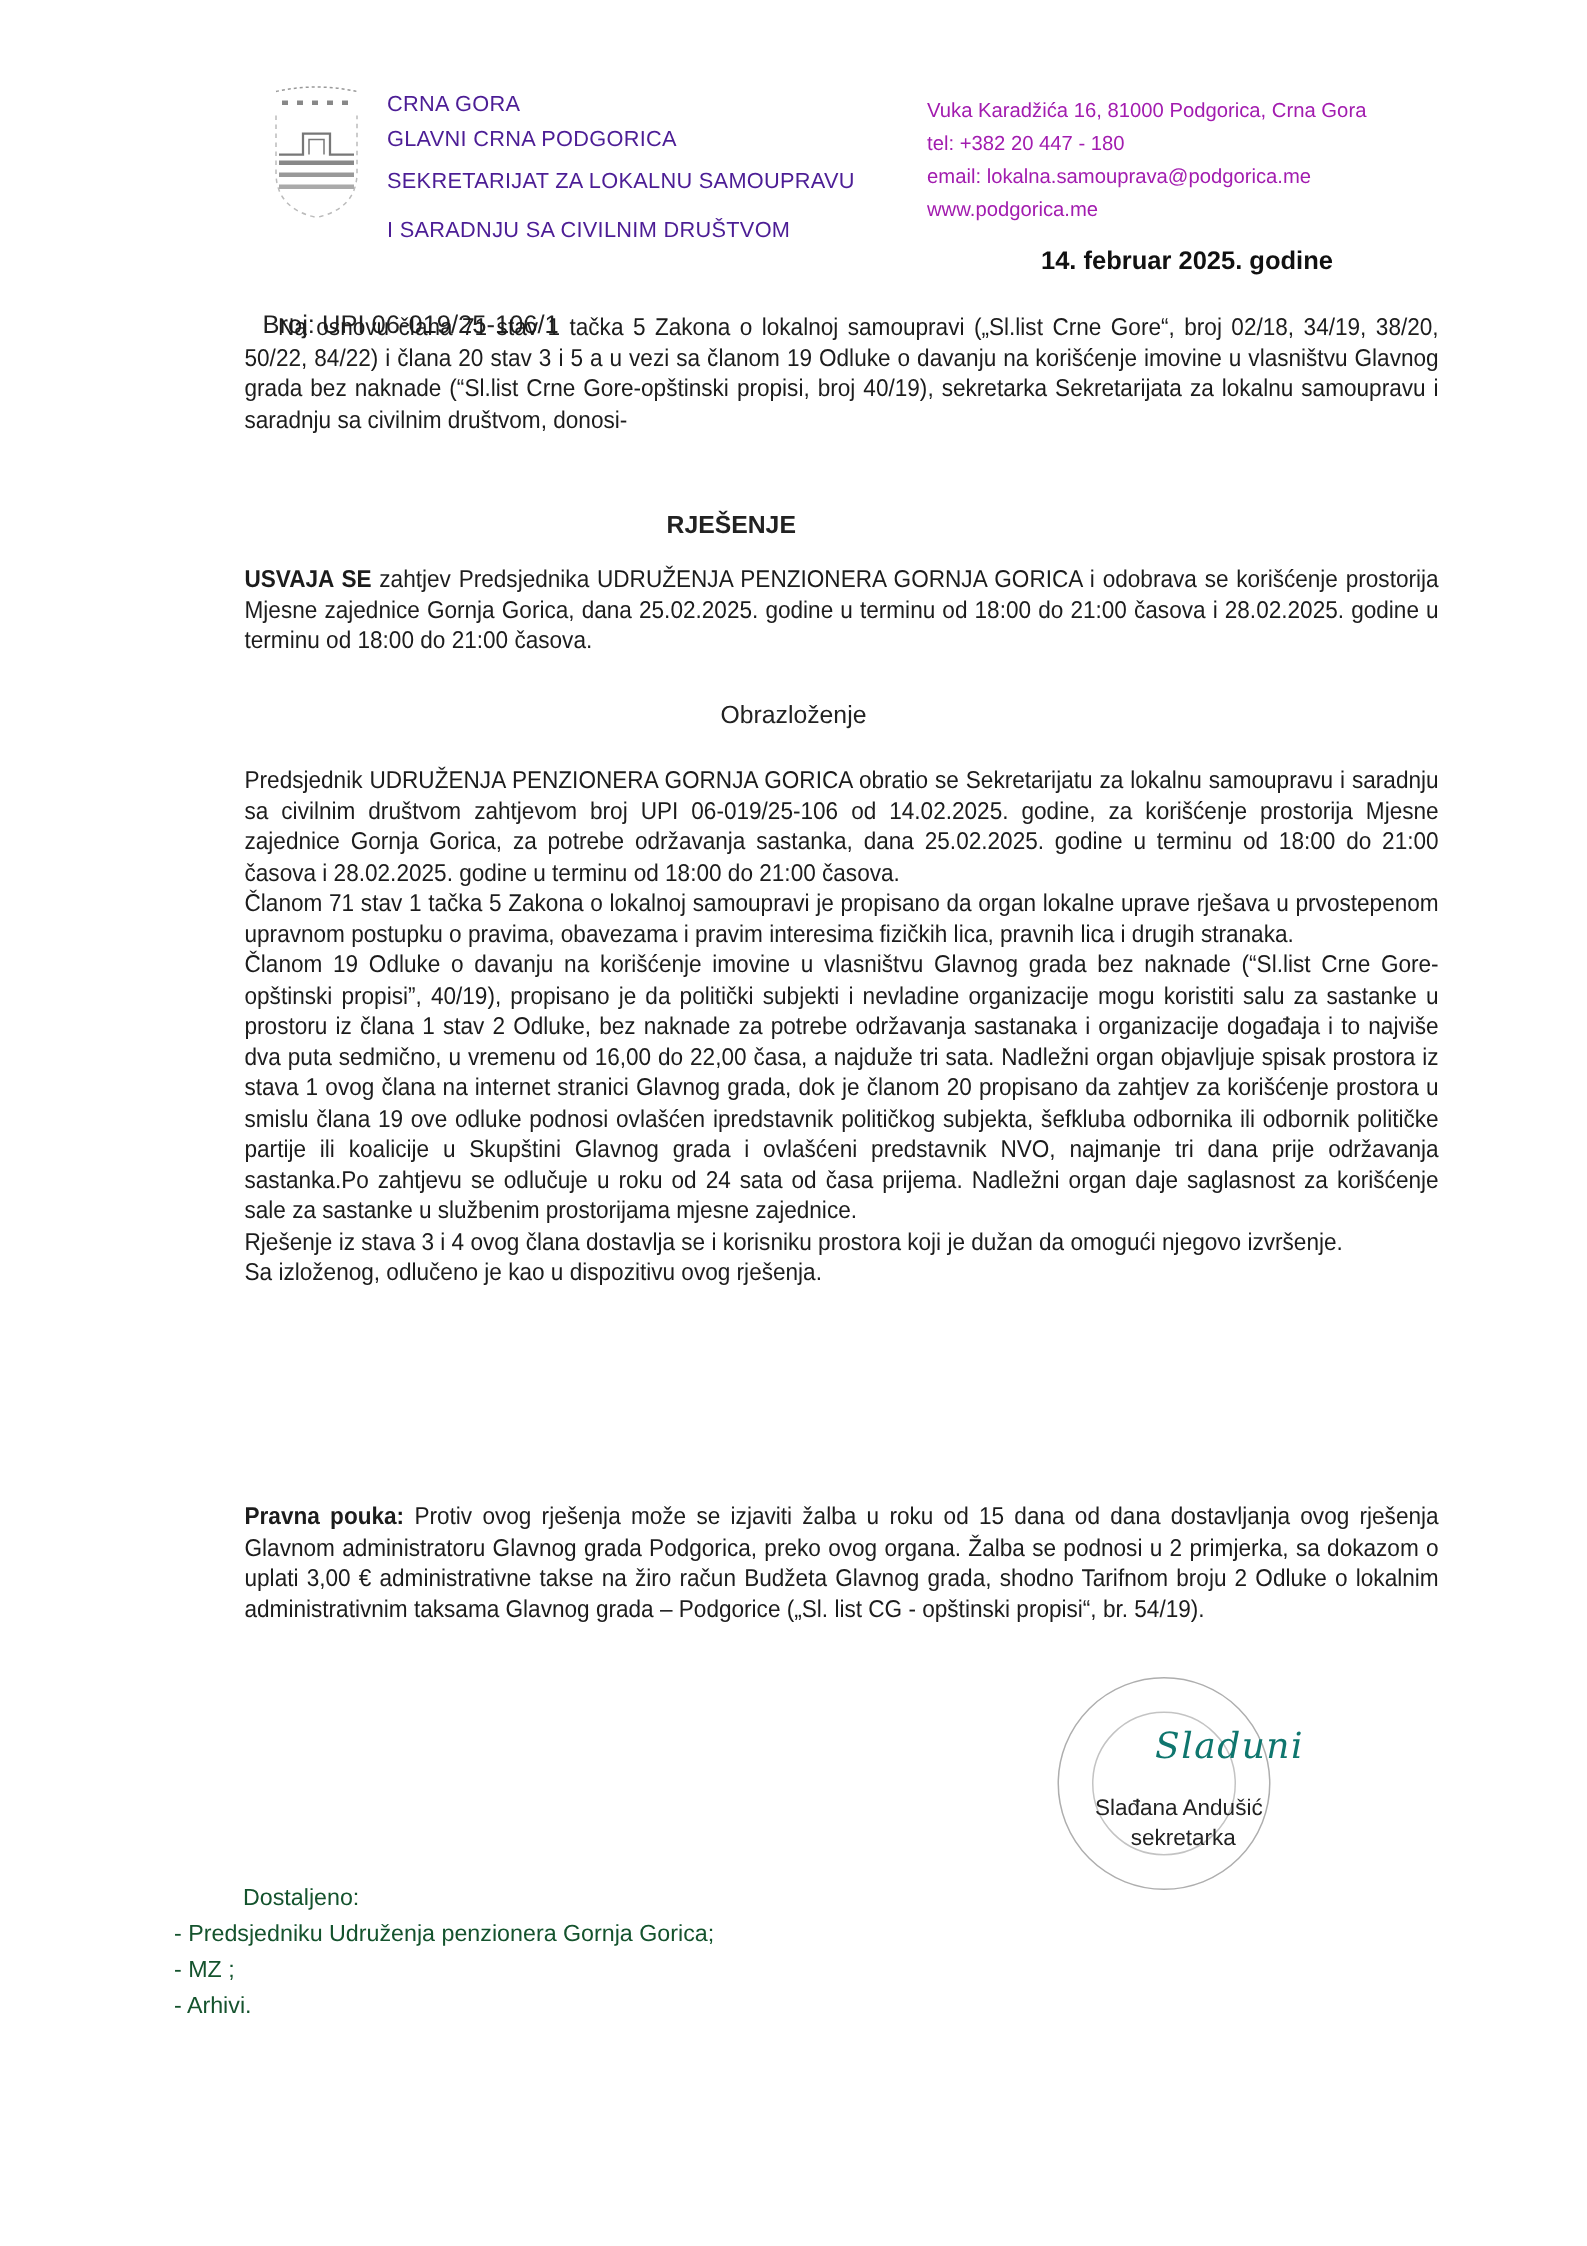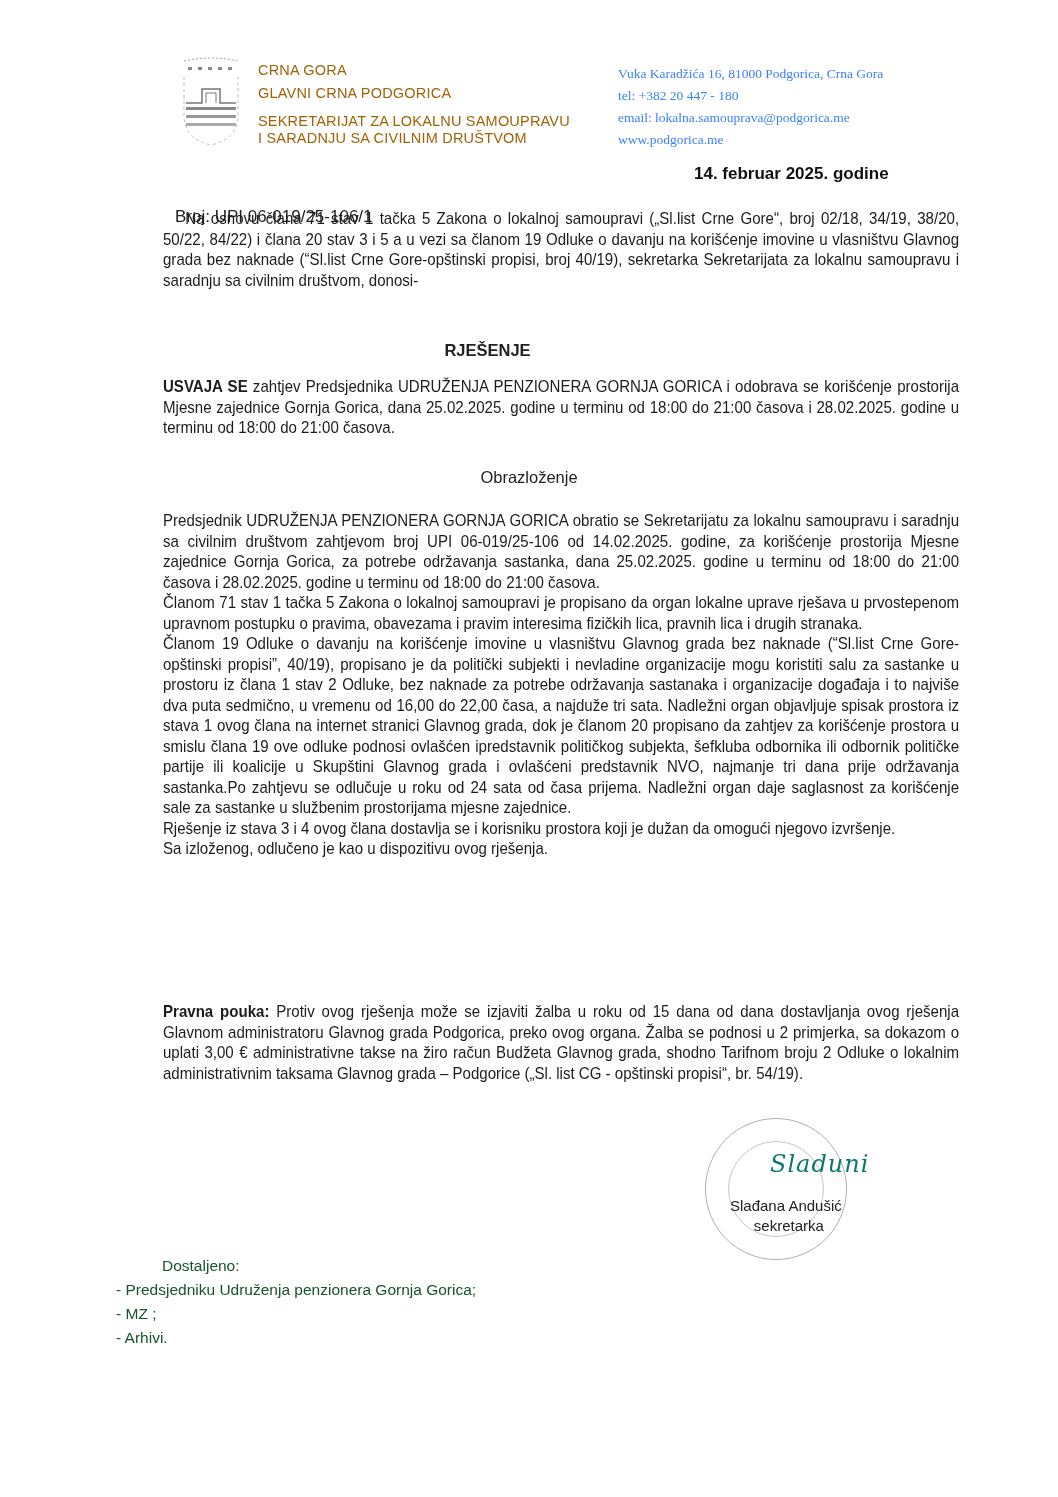--- a/index.html
+++ b/index.html
@@ -1,23 +1,23 @@
 <!DOCTYPE html>
 <html><head>
   <meta charset="utf-8">
   <style>
     html, body { margin: 0; padding: 0; background: #ffffff; }
     body { width: 1058px; height: 1497px; position: relative; overflow: hidden;
       font-family: "Liberation Sans", sans-serif; color: #1a1a1a; }
     .abs { position: absolute; }
     .crest { left: 180px; top: 55px; width: 62px; height: 92px; }
-    .org { left: 258px; font-size: 14.5px; color: #a16207; letter-spacing: 0.2px; }
+    .org { left: 258px; font-size: 14.5px; color: #4c1d95; letter-spacing: 0.2px; }
     .org div { line-height: 23px; }
     .org .l3 { line-height: 17px; margin-top: 8px; }
-    .contact { left: 618px; top: 63px; font-size: 13.5px; color: #3b82f6; font-family: Liberation Serif, serif; }
+    .contact { left: 618px; top: 63px; font-size: 13.5px; color: #a21caf; }
     .contact div { line-height: 22px; }
     .broj { left: 175px; top: 162px; font-size: 17px; color: #222; margin-top: 45px; }
     .date { left: 694px; top: 164px; font-size: 17px; color: #111; font-weight: bold; }
     .para { left: 163px; width: 796px; font-size: 16.2px; line-height: 20.5px;
       text-align: justify; color: #1c1c1c; transform: scaleX(0.93); transform-origin: left top; width: 856px; }
     .heading { font-size: 16.5px; font-weight: bold; color: #222; text-align: center; width: 975px; left: 0; }
     .heading2 { font-size: 16.5px; color: #222; text-align: center; width: 1058px; left: 0; }
     .b { font-weight: bold; }
     .sig { left: 730px; top: 1158px; font-size: 15px; color: #222; text-align: center; }
     .sig div { line-height: 20px; }
@@ -46,21 +46,21 @@
   <path d="M26 48 L26 38 L36 38 L36 48" stroke="#777" stroke-width="1" fill="none"></path>
   <rect x="6" y="52" width="50" height="3" fill="#888"></rect>
   <rect x="6" y="60" width="50" height="3" fill="#999"></rect>
   <rect x="6" y="68" width="50" height="3" fill="#aaa"></rect>
 </svg>
 
 <div class="abs org" style="top:59px;">
   <div>CRNA GORA</div>
   <div>GLAVNI CRNA PODGORICA</div>
   <div class="l3">SEKRETARIJAT ZA LOKALNU SAMOUPRAVU</div>
-  <div class="l3" style="margin-top:0">I SARADNJU SA CIVILNIM DRUŠTVOM</div>
+  <div class="l3" style="margin-top:16px">I SARADNJU SA CIVILNIM DRUŠTVOM</div>
 </div>
 
 <div class="abs contact">
   <div>Vuka Karadžića 16, 81000 Podgorica, Crna Gora</div>
   <div>tel: +382 20 447 - 180</div>
   <div>email: lokalna.samouprava@podgorica.me</div>
   <div>www.podgorica.me</div>
 </div>
 
 <div class="abs broj">Broj: UPI 06-019/25-106/1</div>

